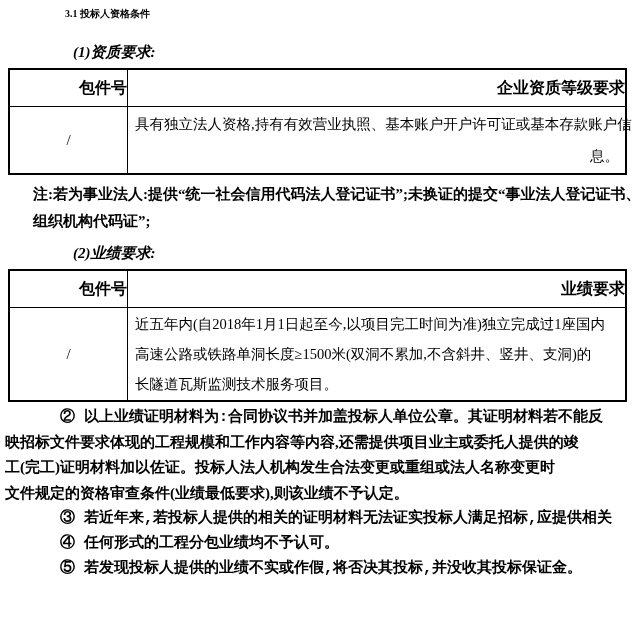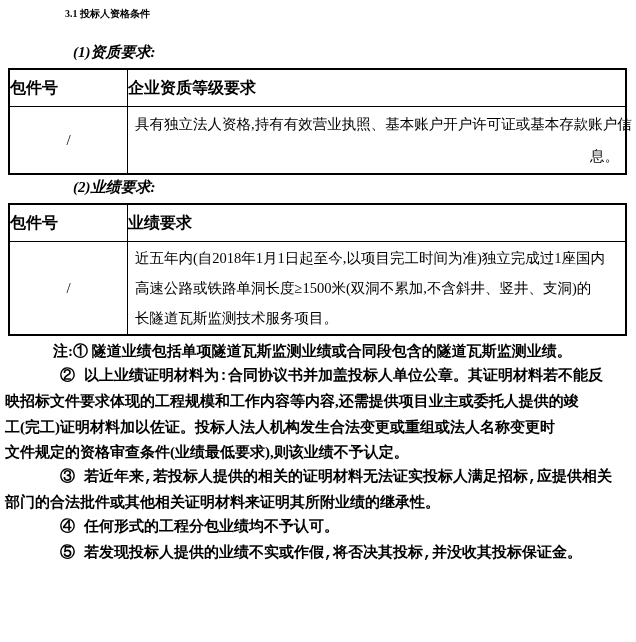--- a/index.html
+++ b/index.html
@@ -25,40 +25,40 @@
     white-space: nowrap;
   }
   .sec-label {
     font-size: 15px;
     font-weight: bold;
     line-height: 20px;
     white-space: nowrap;
     font-style: italic;
   }
   .sec1-label { margin: 18px 0 0 73px; }
-  .sec2-label { margin: 2px 0 0 73px; }
+  .sec2-label { margin: 8px 0 0 73px; }
   table.req-table {
     border-collapse: collapse;
     table-layout: fixed;
     width: 619px;
     margin: 6px 0 0 8px;
     border: 2px solid #000000;
   }
   .sec2-table { margin-top: 7px; }
   table.req-table th,
   table.req-table td {
     border: 1px solid #000000;
     padding: 0;
     vertical-align: middle;
   }
   .col-pkg { width: 117px; }
   table.req-table th {
     font-size: 16px;
     font-weight: bold;
-    text-align: left;
+    text-align: right;
     height: 36px;
   }
   .sec2-table th { height: 38px; }
   .cell-pkg {
     text-align: center;
     font-size: 15px;
     font-weight: normal;
   }
   .cell-req {
     padding: 1px 6px 1px 7px !important;
@@ -103,20 +103,24 @@
       <tr>
         <td class="cell-pkg">/</td>
         <td class="cell-req">
           <div class="line">具有独立法人资格,持有有效营业执照、基本账户开户许可证或基本存款账户信</div>
           <div class="line">息。</div>
         </td>
       </tr>
     </tbody>
   </table>
 
+  <div class="note1">
+    <div class="line">注:若为事业法人:提供“统一社会信用代码法人登记证书”;未换证的提交“事业法人登记证书、</div>
+    <div class="line">组织机构代码证”;</div>
+  </div>
 
   <div class="sec-label sec2-label">(2)业绩要求:</div>
 
   <table class="req-table sec2-table">
     <thead>
       <tr>
         <th class="col-pkg">包件号</th>
         <th>业绩要求</th>
       </tr>
     </thead>
@@ -126,24 +130,22 @@
         <td class="cell-req">
           <div class="line">近五年内(自2018年1月1日起至今,以项目完工时间为准)独立完成过1座国内</div>
           <div class="line">高速公路或铁路单洞长度≥1500米(双洞不累加,不含斜井、竖井、支洞)的</div>
           <div class="line">长隧道瓦斯监测技术服务项目。</div>
         </td>
       </tr>
     </tbody>
   </table>
 
   <div class="notes2">
-    <div class="line ind-a">注:① 隧道业绩包括单项隧道瓦斯监测业绩或合同段包含的隧道瓦斯监测业绩。</div>
     <div class="line ind-b">② 以上业绩证明材料为:合同协议书并加盖投标人单位公章。其证明材料若不能反</div>
     <div class="line">映招标文件要求体现的工程规模和工作内容等内容,还需提供项目业主或委托人提供的竣</div>
     <div class="line">工(完工)证明材料加以佐证。投标人法人机构发生合法变更或重组或法人名称变更时</div>
     <div class="line">文件规定的资格审查条件(业绩最低要求),则该业绩不予认定。</div>
     <div class="line ind-b">③ 若近年来,若投标人提供的相关的证明材料无法证实投标人满足招标,应提供相关</div>
-    <div class="line">部门的合法批件或其他相关证明材料来证明其所附业绩的继承性。</div>
     <div class="line ind-b">④ 任何形式的工程分包业绩均不予认可。</div>
     <div class="line ind-b">⑤ 若发现投标人提供的业绩不实或作假,将否决其投标,并没收其投标保证金。</div>
   </div>
 
 </div>
 
 </body></html>

